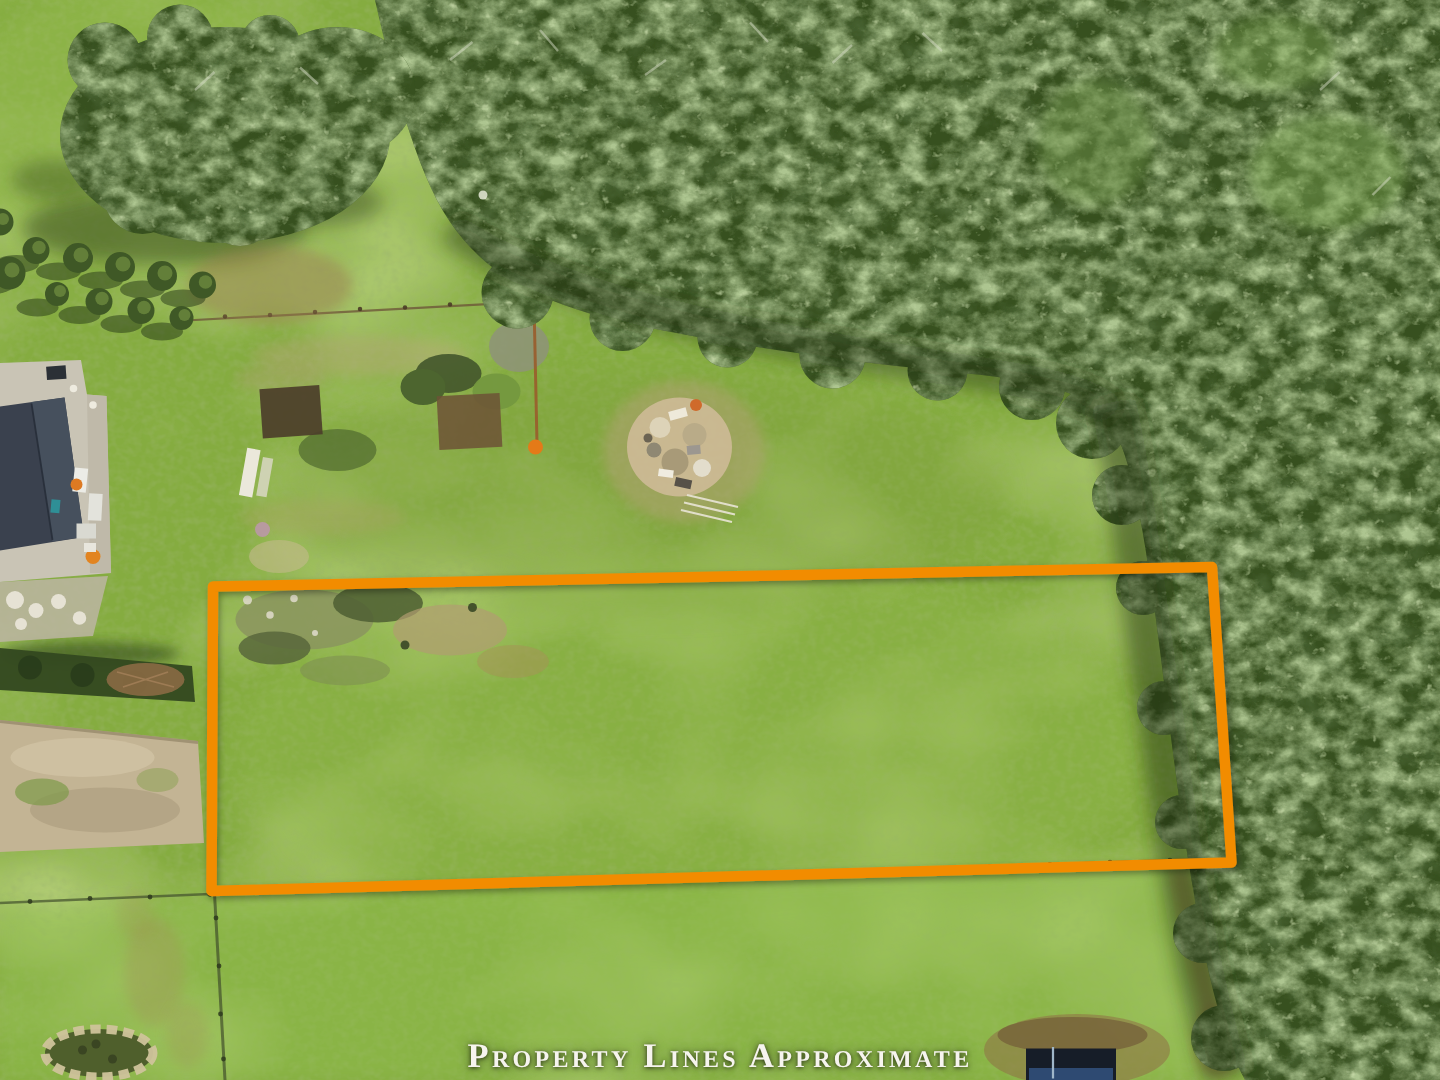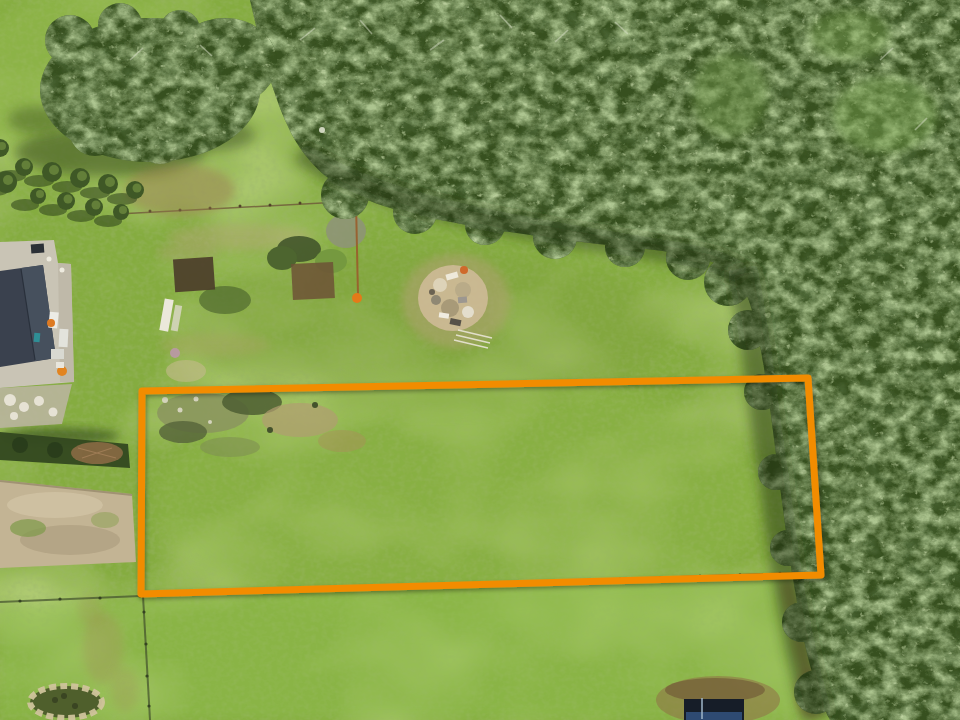--- a/index.html
+++ b/index.html
@@ -345,13 +345,14 @@
           <circle cx="0" cy="148" r="9" fill="#3f5826"></circle>
           <circle cx="2" cy="146" r="4" fill="#637f39"></circle>
         </g>
   </g>
 
   <g>
     <polygon fill="none" stroke-linejoin="round" filter="url(#dropSh)" points="142,391 808,378 821,575 141,594" stroke="#F28C05" stroke-width="7"></polygon>
   </g>
 </svg>
 
+<div class="caption">Property Lines Approximate</div>
 </div>
 
 </body></html>

